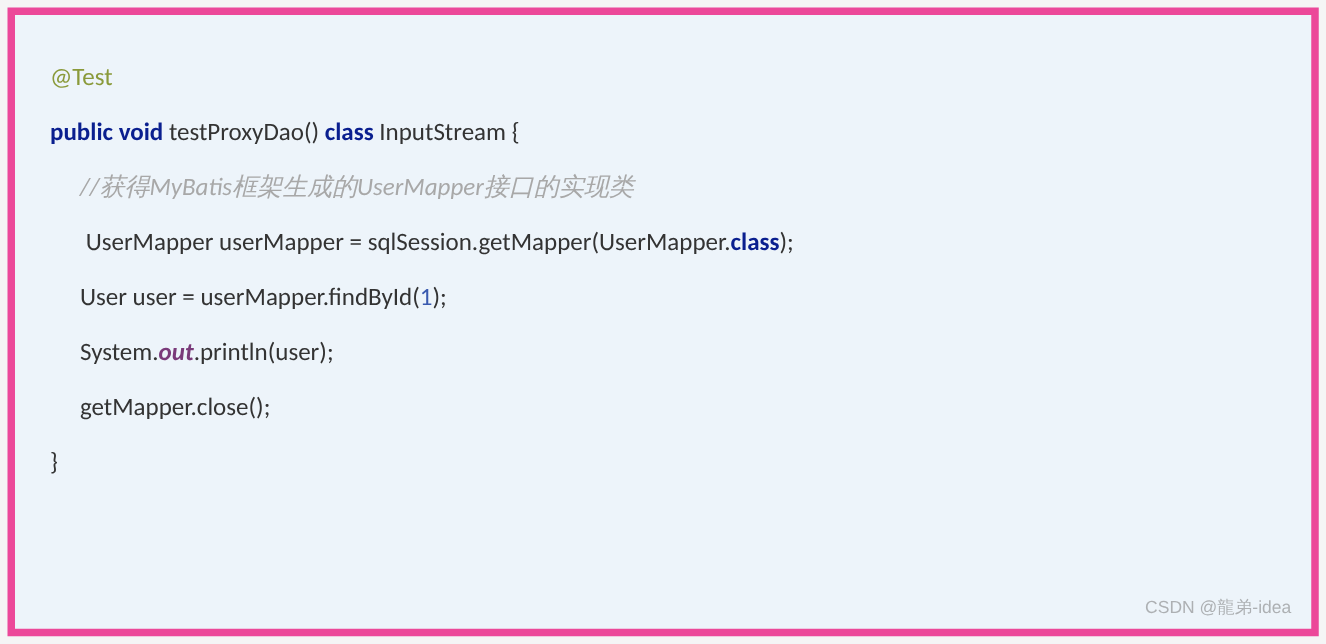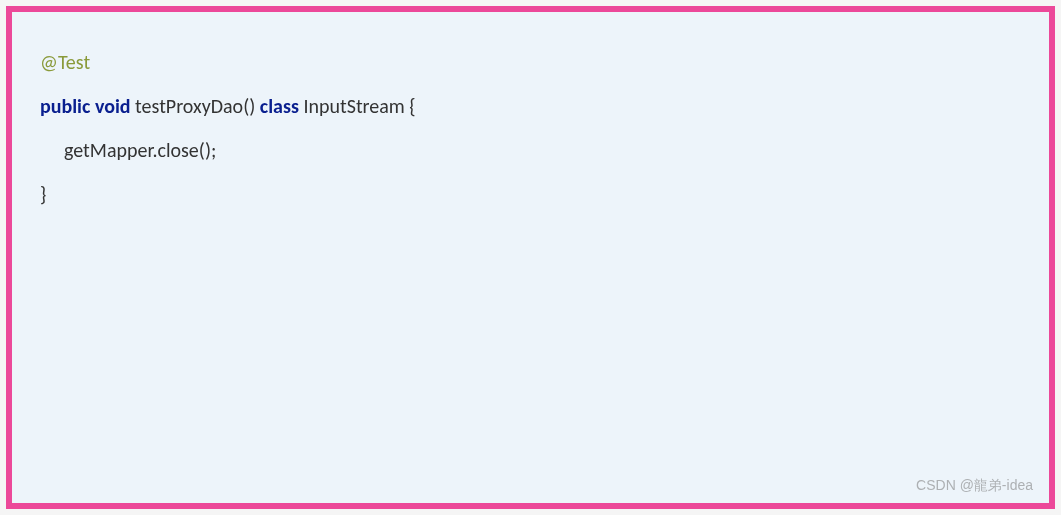--- a/index.html
+++ b/index.html
@@ -73,22 +73,26 @@
 <body>
 
 <div class="code-box">
   <div class="line"><span class="annotation">@Test</span></div>
 
   <div class="line"><span class="keyword">public void</span><span> testProxyDao() </span><span class="keyword">class</span><span> InputStream {</span></div>
 
 
 
 
+  <div class="line indent"><span class="comment">//获得MyBatis框架生成的UserMapper接口的实现类</span></div>
 
+  <div class="line indent"><span> UserMapper userMapper = sqlSession.getMapper(UserMapper.</span><span class="keyword">class</span><span>);</span></div>
 
+  <div class="line indent"><span>User user = userMapper.findById(</span><span class="number">1</span><span>);</span></div>
 
+  <div class="line indent"><span>System.</span><span class="out-field">out</span><span>.println(user);</span></div>
 
   <div class="line indent"><span>getMapper.close();</span></div>
 
   <div class="line"><span>}</span></div>
 
   <div class="watermark">CSDN @龍弟-idea</div>
 </div>
 
 </body></html>

